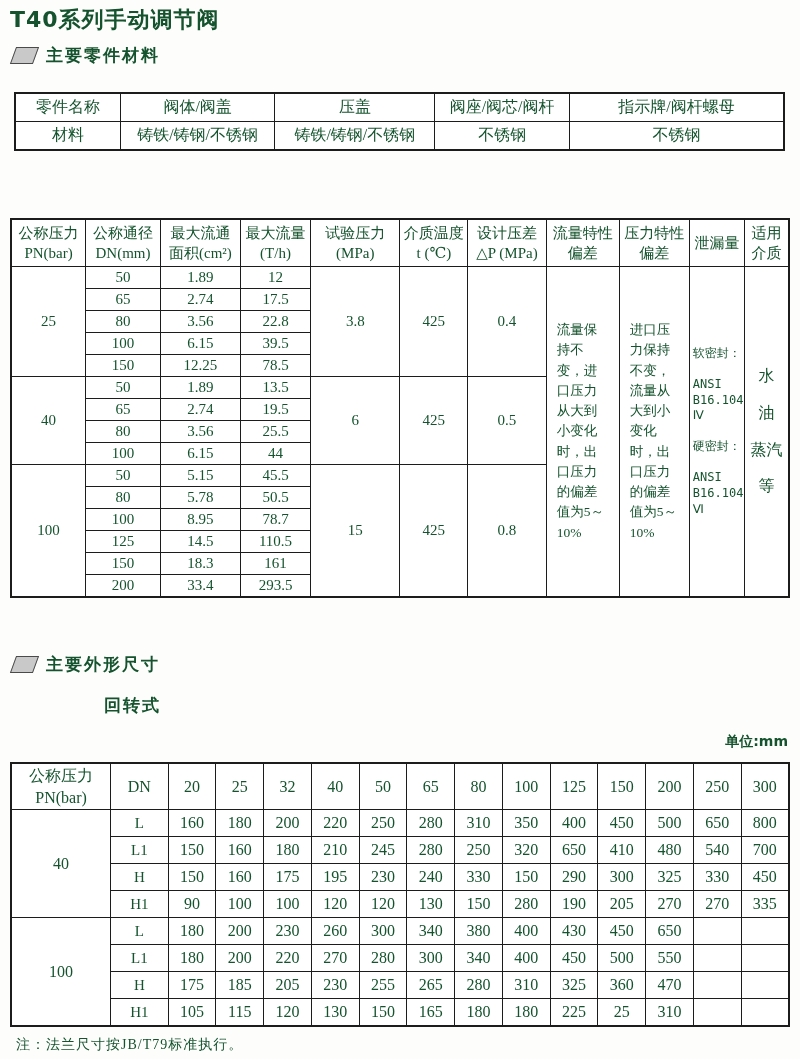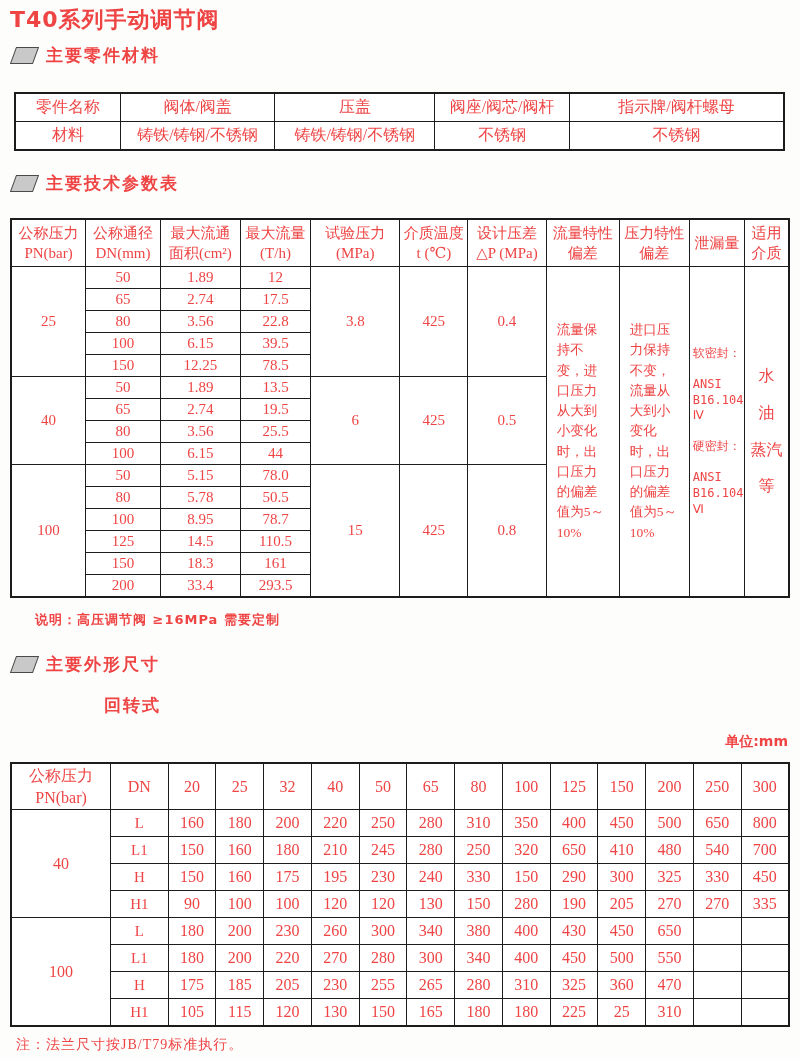--- a/index.html
+++ b/index.html
@@ -1,21 +1,21 @@
 <!DOCTYPE html>
 <html><head>
 <meta charset="utf-8">
 <style>
   html,body{margin:0;padding:0;background:#f2f2f0;}
   .page{
     position:relative;
     width:800px;height:1059px;
     background:#fdfdfc;
     font-family:"Liberation Serif","DejaVu Serif",serif;
-    color:#ef4444;
+    color:#14532d;
     overflow:hidden;
   }
   .doc-title{
     position:absolute;top:5px;left:10px;
     font-size:22px;font-weight:bold;letter-spacing:1px;
     font-family:"DejaVu Sans","Liberation Sans",sans-serif;
   }
   .section-heading{position:absolute;display:flex;align-items:center;gap:10px;}
   .pgram{
     width:21px;height:15px;background:#c9c9c9;border:1.5px solid #4a4a4a;
@@ -88,24 +88,20 @@
         <tr>
           <th>材料</th>
           <td>铸铁/铸钢/不锈钢</td>
           <td>铸铁/铸钢/不锈钢</td>
           <td>不锈钢</td>
           <td>不锈钢</td>
         </tr>
       </tbody>
   </table>
 
-  <div class="section-heading" style="top:172px;left:13px;">
-    <div class="pgram"></div>
-    <div class="label">主要技术参数表</div>
-  </div>
 
   <table class="tech">
     <colgroup>
       <col style="width:9.6%">
         <col style="width:9.6%">
         <col style="width:10.3%">
         <col style="width:9.0%">
       <col style="width:11.5%">
         <col style="width:8.7%">
         <col style="width:10.1%">
@@ -207,21 +203,21 @@
         </tr>
         <tr>
           <td>100</td>
           <td>6.15</td>
           <td>44</td>
         </tr>
         <tr>
           <td rowspan="6">100</td>
           <td>50</td>
           <td>5.15</td>
-          <td>78.0</td>
+          <td>45.5</td>
           <td rowspan="6">15</td>
           <td rowspan="6">425</td>
           <td rowspan="6">0.8</td>
         </tr>
         <tr>
           <td>80</td>
           <td>5.78</td>
           <td>50.5</td>
         </tr>
         <tr>
@@ -240,21 +236,20 @@
           <td>161</td>
         </tr>
         <tr>
           <td>200</td>
           <td>33.4</td>
           <td>293.5</td>
         </tr>
       </tbody>
   </table>
 
-  <div class="note" style="top:611px;left:35px;">说明：高压调节阀 ≥16MPa 需要定制</div>
 
   <div class="section-heading" style="top:653px;left:13px;">
     <div class="pgram"></div>
     <div class="label">主要外形尺寸</div>
   </div>
 
   <div class="sub-heading" style="top:694px;left:104px;">回转式</div>
 
   <div class="unit" style="top:733px;right:12px;">单位:mm</div>
 

